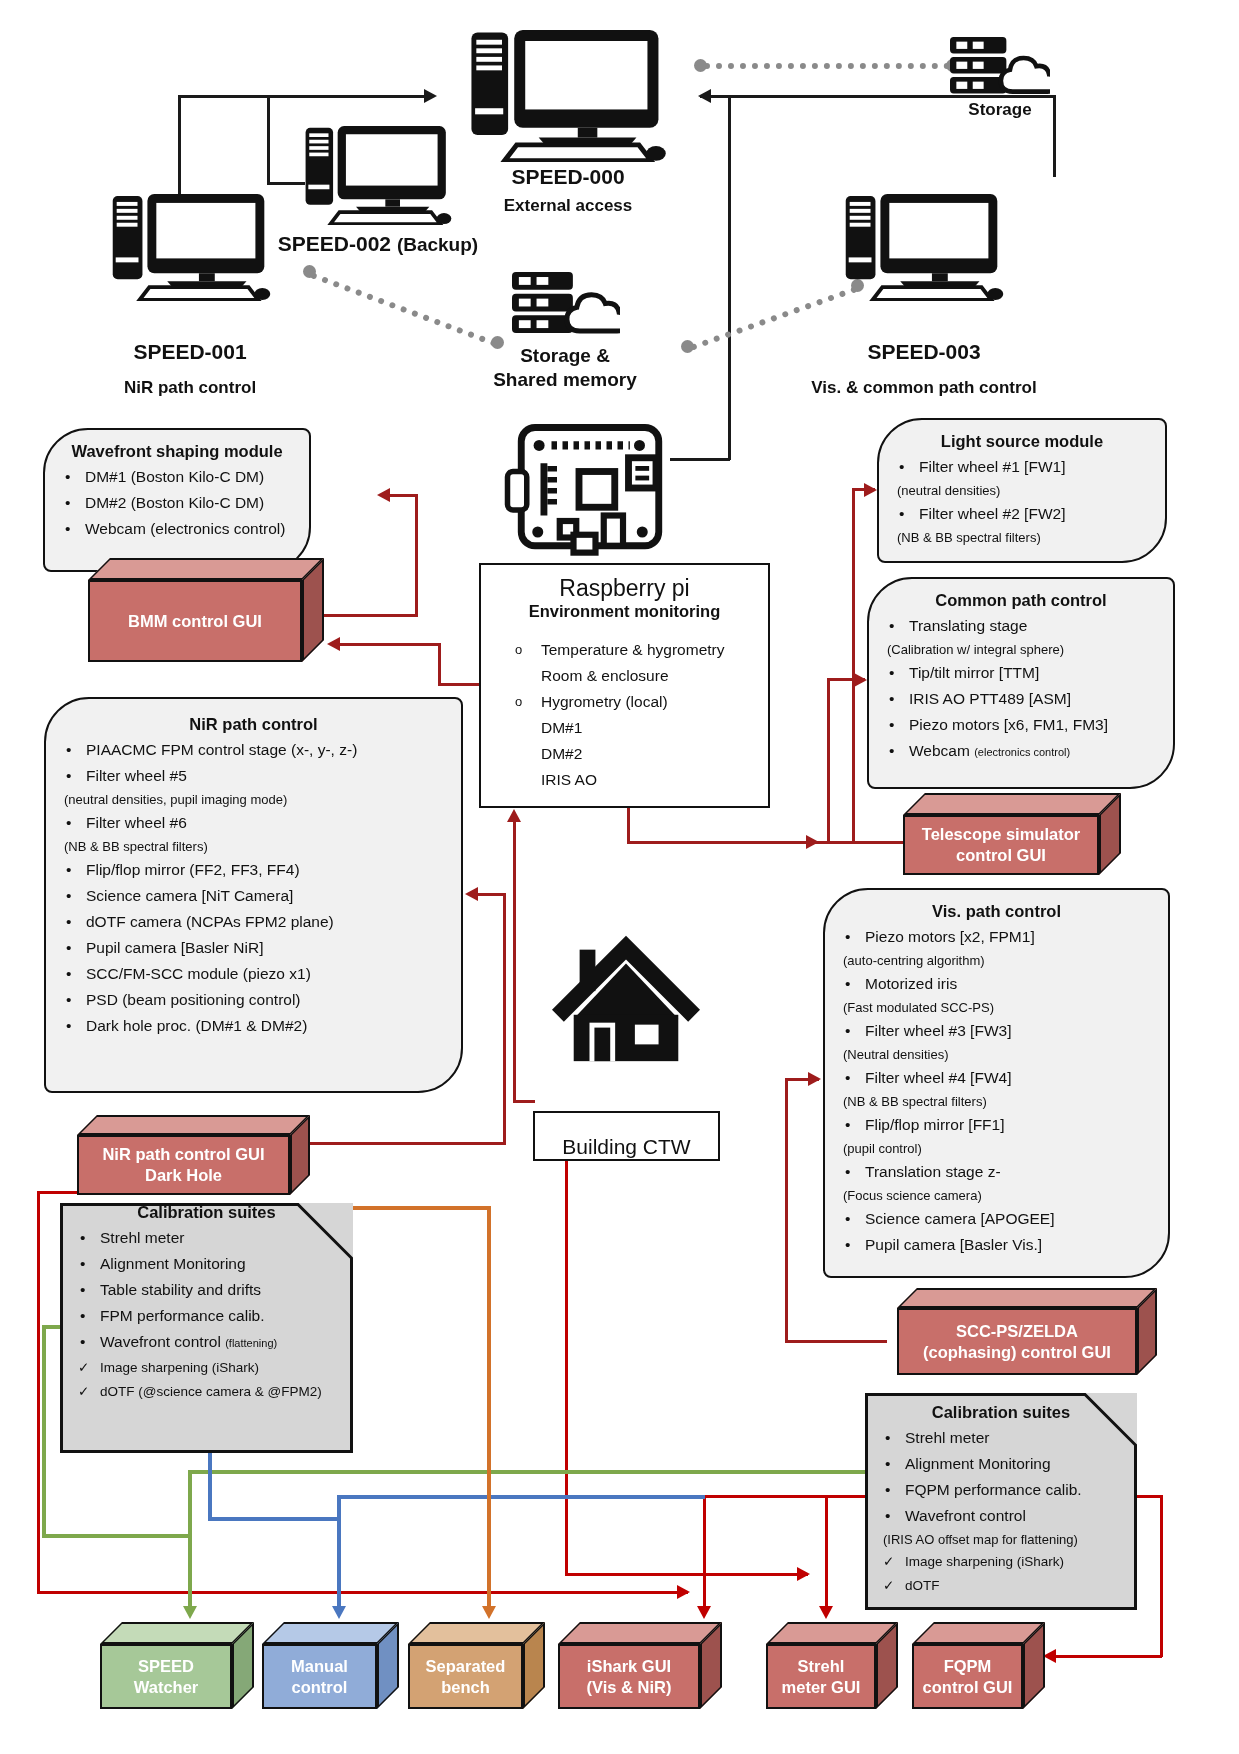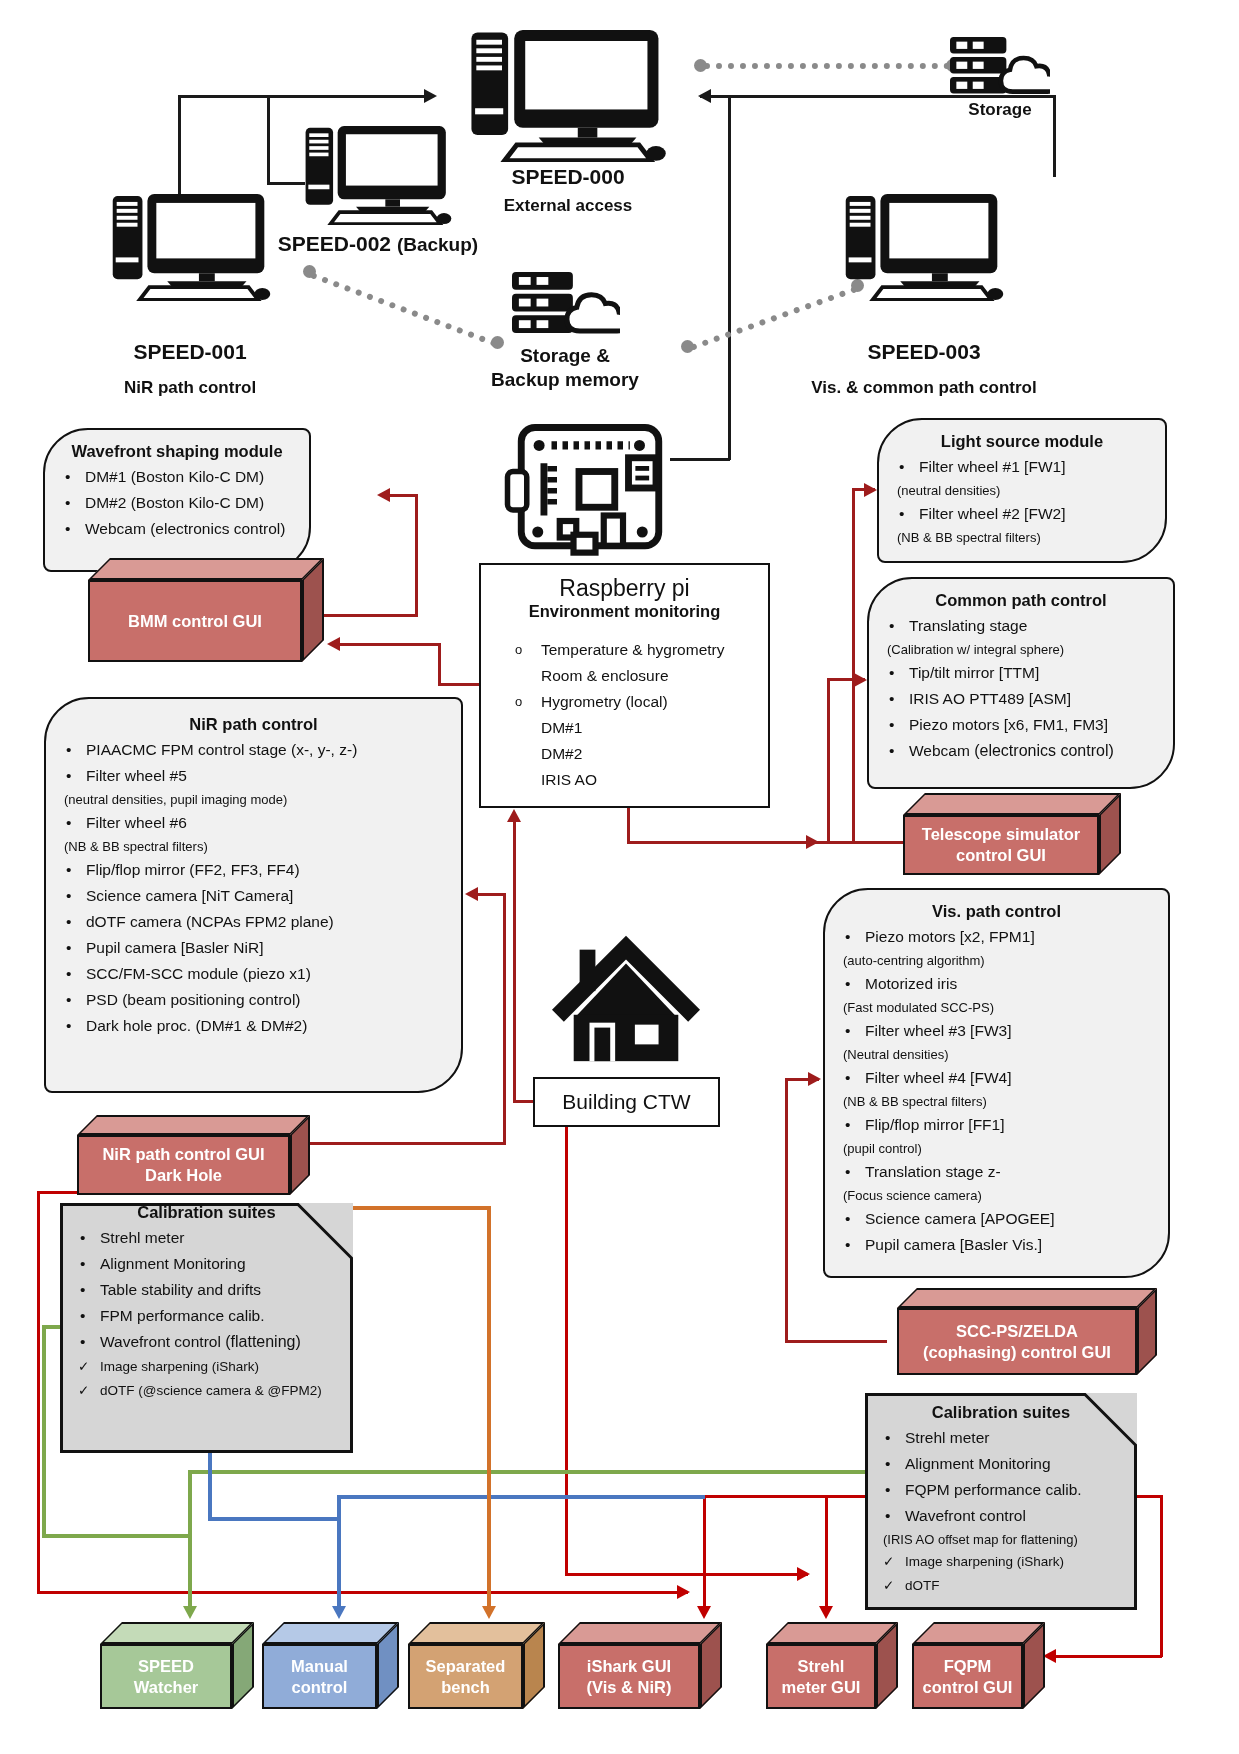--- a/index.html
+++ b/index.html
@@ -26,21 +26,21 @@
           border-radius:45px 8px 45px 8px;padding:12px 6px 6px 6px;z-index:3;}
   .module .ttl{font-weight:bold;font-size:16.5px;text-align:center;margin-bottom:3px;}
   .li{position:relative;padding-left:34px;font-size:15.5px;line-height:26px;text-align:left;white-space:nowrap;}
   .li.bullet::before{content:"\2022";position:absolute;left:14px;}
   .li.note{font-size:13px;line-height:21px;padding-left:12px;}
   .li.check{font-size:13.5px;line-height:24px;padding-left:34px;}
   .li.check::before{content:"\2713";position:absolute;left:12px;}
   .li.circle{padding-left:56px;}
   .li.circle::before{content:"o";position:absolute;left:30px;font-size:13px;}
   .li.plain{padding-left:56px;}
-  .small{font-size:16px;text-align:right;}
+  .small{font-size:11px;text-align:right;}
   .calib{background:#d6d6d6;border:none;border-radius:0;padding:0;z-index:3;}
   .calib svg{position:absolute;left:0;top:0;}
   .calib .inner{position:relative;box-sizing:border-box;padding:0 6px 6px 6px;}
   
   .b3d{position:absolute;z-index:3;}
   .b3d .topf{position:absolute;left:0;top:0;width:var(--w);height:var(--d);background:var(--c2);
        border:2.5px solid #111;box-sizing:border-box;transform:skewX(-45deg);transform-origin:0 100%;}
   .b3d .sidef{position:absolute;left:var(--w);top:var(--d);width:var(--d);height:var(--h);background:var(--c3);
        border:2.5px solid #111;box-sizing:border-box;transform:skewY(-45deg);transform-origin:0 0;}
   .b3d .front{position:absolute;left:0;top:var(--d);width:var(--w);height:var(--h);background:var(--c1);
@@ -50,21 +50,21 @@
   .grnbox{--c1:#a6c898;--c2:#c4dbb8;--c3:#85a877;}
   .blubox{--c1:#90acd8;--c2:#b5c9e7;--c3:#7090c2;}
   .tanbox{--c1:#d3a273;--c2:#e3c09c;--c3:#b9854e;}
   
   .lbl{position:absolute;text-align:center;white-space:nowrap;z-index:3;font-weight:bold;}
   .name{font-size:21px;}
   .role{font-size:17px;font-weight:bold;}
   .icon{position:absolute;z-index:2;}
   .rasp{position:absolute;box-sizing:border-box;background:#fff;border:2.5px solid #111;padding:10px 4px;z-index:3;}
   .ctw{position:absolute;box-sizing:border-box;background:#fff;border:2.5px solid #111;display:flex;
-       align-items:center;justify-content:center;font-size:21px;z-index:3;}
+       align-items:flex-end;justify-content:center;font-size:21px;z-index:3;margin-top:34px;}
 </style>
 </head>
 <body>
 
 <div id="canvas">
 
   <div class="ln blk" style="left:178px;top:95px;width:254px;height:2.5px"></div>
   <div class="arr r cblk" style="left:424px;top:89px"></div>
   <div class="ln blk" style="left:178px;top:95px;width:2.5px;height:99px"></div>
   <div class="ln blk" style="left:267px;top:95px;width:2.5px;height:89px"></div>
@@ -247,21 +247,21 @@
       <rect x="7" y="29" width="12" height="8" fill="#fff"></rect>
         <rect x="25" y="29" width="12" height="8" fill="#fff"></rect>
       <rect x="0" y="46" width="62" height="18" rx="4" fill="#111"></rect>
       <rect x="7" y="51" width="12" height="8" fill="#fff"></rect>
         <rect x="25" y="51" width="12" height="8" fill="#fff"></rect>
       <path d="M69 62 q-13 0 -13 -12 q0 -10 10 -12 q2 -13 15 -13 q11 0 14 9 q12 -2 14 9 q9 1 9 10 q0 9 -11 9 z" fill="#fff" stroke="#111" stroke-width="5"></path>
     </svg>
   </div>
   <div class="lbl" style="left:465px;top:344px;width:200px;font-size:19px;font-weight:bold;line-height:24px">
     <div>Storage &amp;</div>
-    <div>Backup memory</div>
+    <div>Shared memory</div>
   </div>
 
   <div class="icon" style="left:502px;top:418px;width:165px;height:140px">
     <svg viewBox="0 0 120 100" width="165" height="140">
       <rect x="14" y="6" width="100" height="86" rx="10" fill="none" stroke="#111" stroke-width="5"></rect>
       <circle cx="27" cy="19" r="4" fill="#111"></circle>
         <circle cx="100" cy="19" r="4" fill="#111"></circle>
       <line x1="36" y1="19" x2="93" y2="19" stroke="#111" stroke-width="6" stroke-dasharray="4 4"></line>
       <rect x="4" y="38" width="14" height="28" rx="4" fill="#fff" stroke="#111" stroke-width="4"></rect>
       <rect x="28" y="32" width="5" height="38" fill="#111"></rect>

